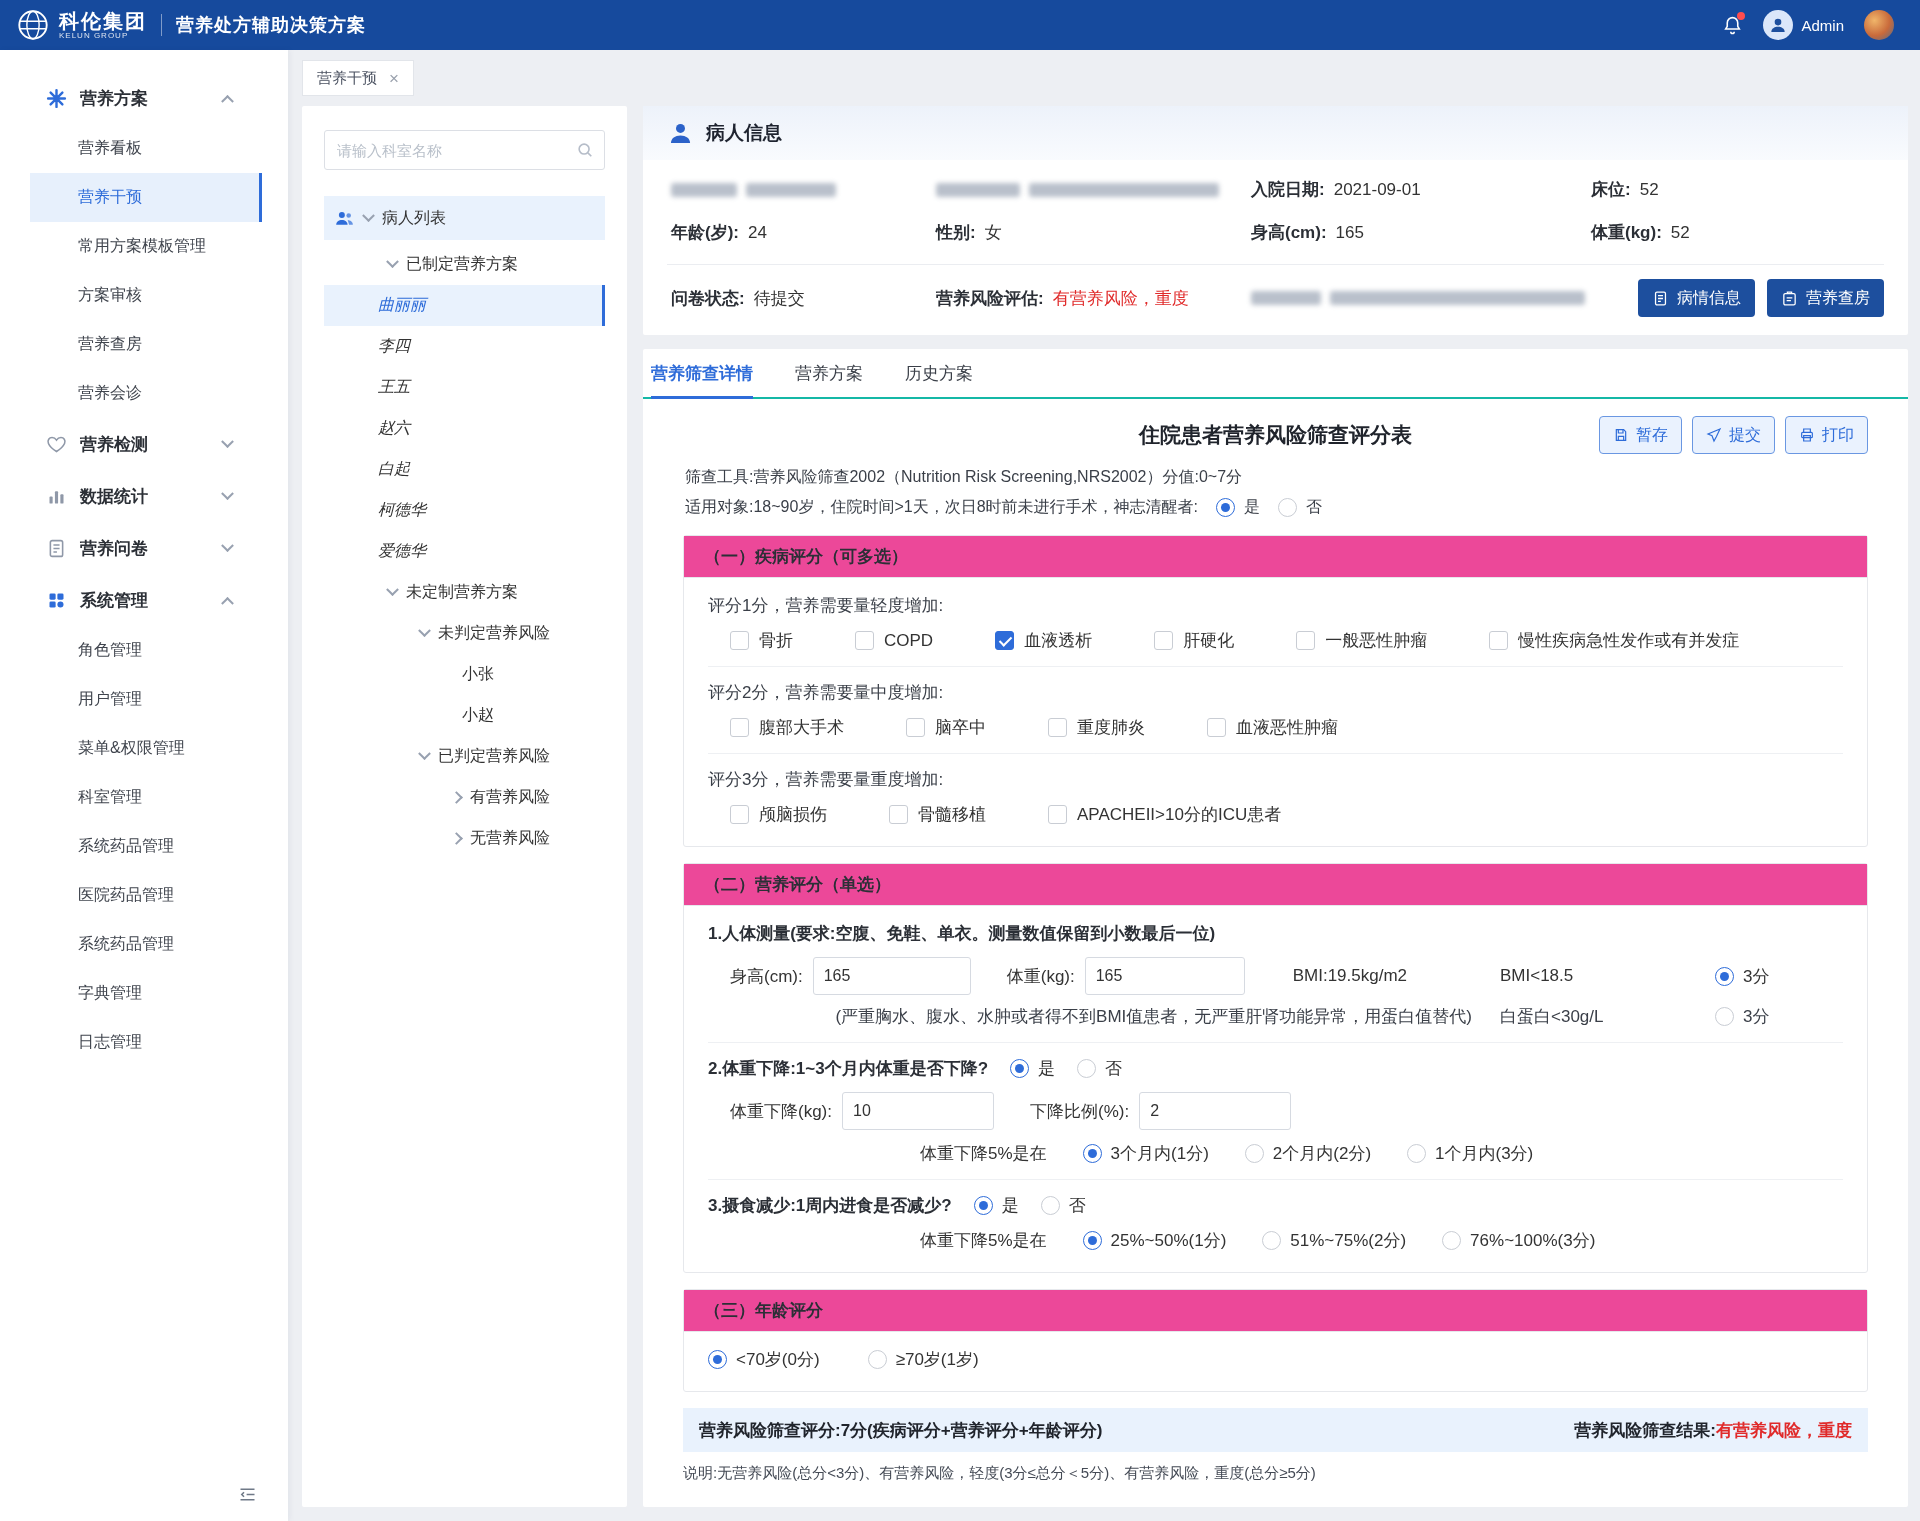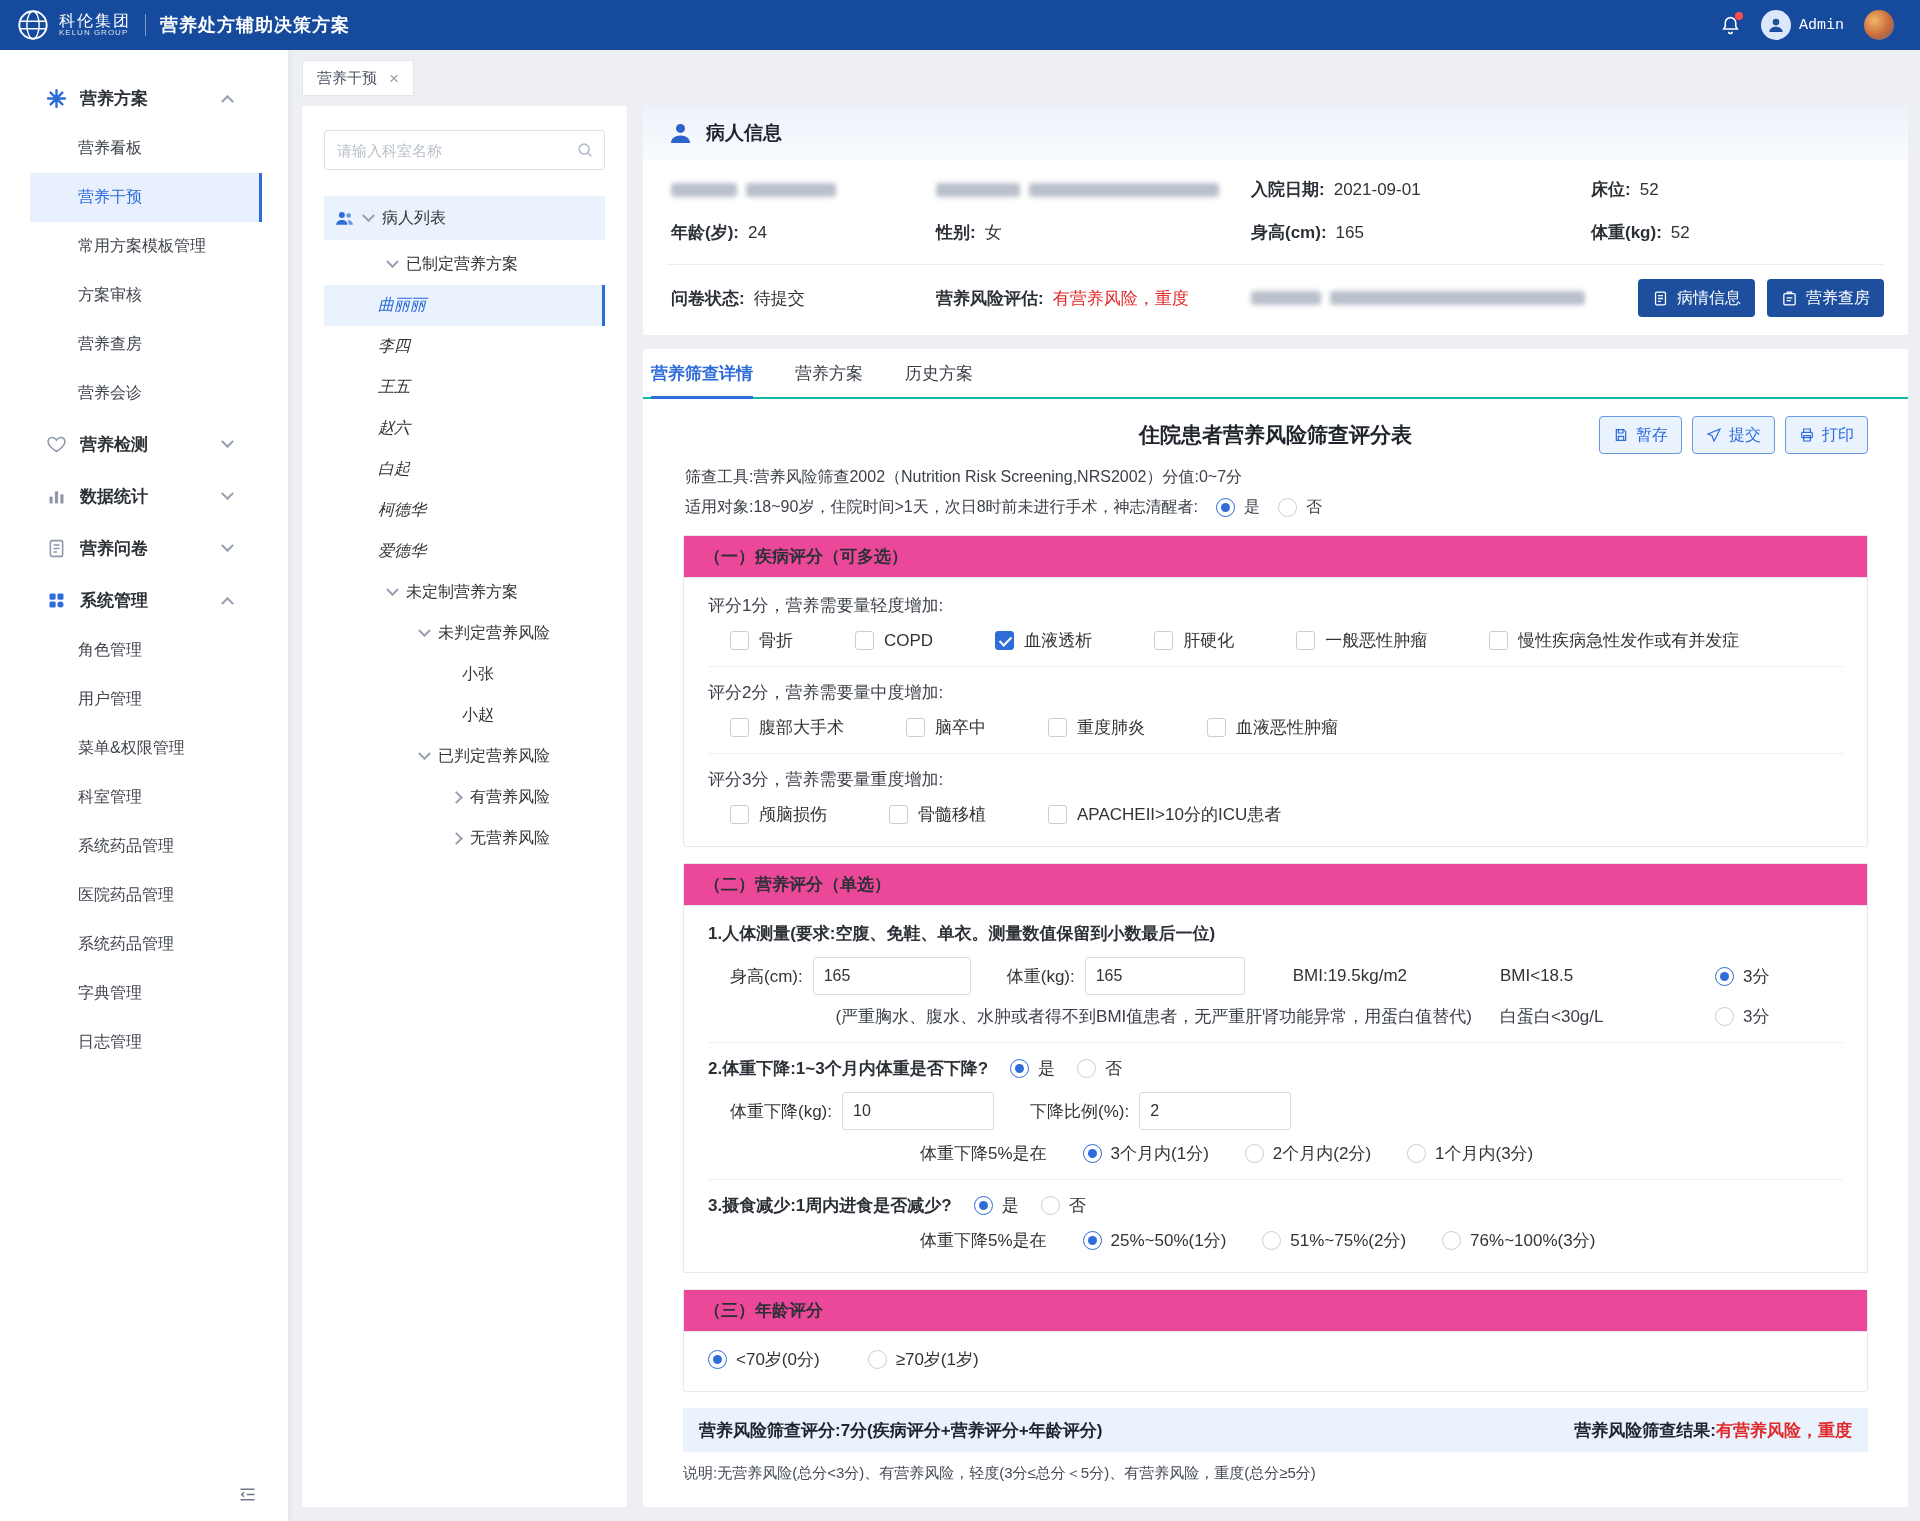--- a/index.html
+++ b/index.html
@@ -7,32 +7,32 @@
   body { font-family:"Liberation Sans","DejaVu Sans",sans-serif; font-size:17px; color:#333;
          background:#edeff3; overflow:hidden; }
   button { font-family:inherit; cursor:pointer; }
   input { font-family:inherit; }
 
   
   .topbar { height:50px; background:#164a9d; display:flex; align-items:center;
             justify-content:space-between; padding:0 26px 0 16px; color:#fff; }
   .brand { display:flex; align-items:center; }
   .brand-text { margin-left:9px; line-height:1.1; }
-  .brand-name { font-size:16px; font-weight:400; letter-spacing:2px; }
+  .brand-name { font-size:20px; font-weight:700; letter-spacing:2px; }
   .brand-sub { font-size:8px; opacity:.85; letter-spacing:1px; }
   .brand-divider { width:1px; height:22px; background:rgba(255,255,255,.45); margin:0 14px; }
   .app-title { font-size:18px; font-weight:600; letter-spacing:1px; }
   .topbar-right { display:flex; align-items:center; gap:20px; }
   .bell { position:relative; display:flex; cursor:pointer; }
   .bell-dot { position:absolute; top:-3px; right:-2px; width:8px; height:8px; background:#ff4d4f; border-radius:50%; }
   .admin-chip { display:flex; align-items:center; gap:8px; cursor:pointer; }
   .avatar { width:30px; height:30px; border-radius:50%; background:#dbe7fa; display:flex;
             align-items:center; justify-content:center; overflow:hidden; }
   .avatar.photo { background:radial-gradient(circle at 35% 35%, #f0b56a, #c96a3b 55%, #4d6c8f); }
-  .admin-name { font-size:15px;font-family:Liberation Mono, monospace; }
+  .admin-name { font-size:15px; }
 
   .layout { display:flex; height:1471px; }
 
   
   .sidebar { width:288px; background:#fff; display:flex; flex-direction:column;
              justify-content:space-between; box-shadow:2px 0 6px rgba(20,40,80,.05); z-index:2; }
   .menu { padding-top:22px; }
   .menu-group { display:flex; align-items:center; height:52px; padding:0 56px 0 46px; cursor:pointer; }
   .gicon { width:22px; display:flex; margin-right:12px; }
   .glabel { flex:1; font-weight:700; color:#2b2f36; font-size:17px; }

